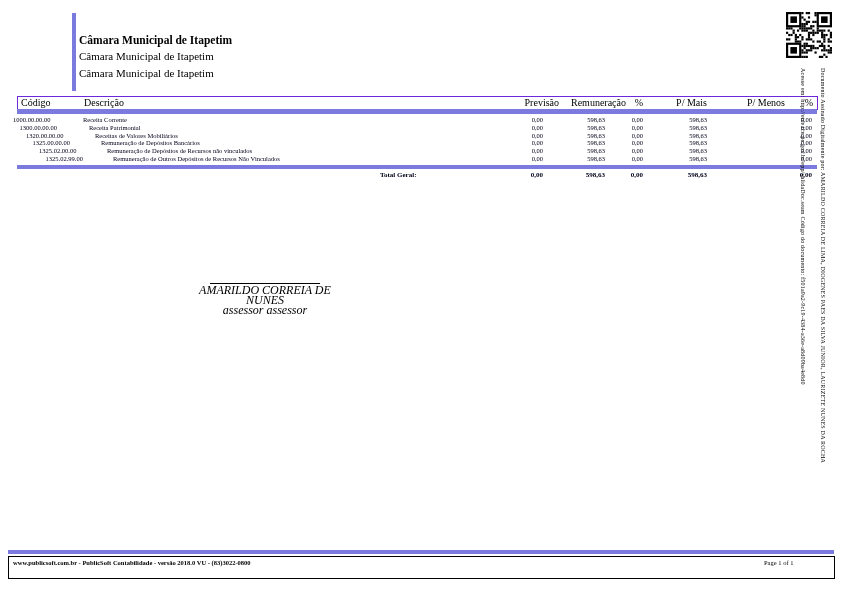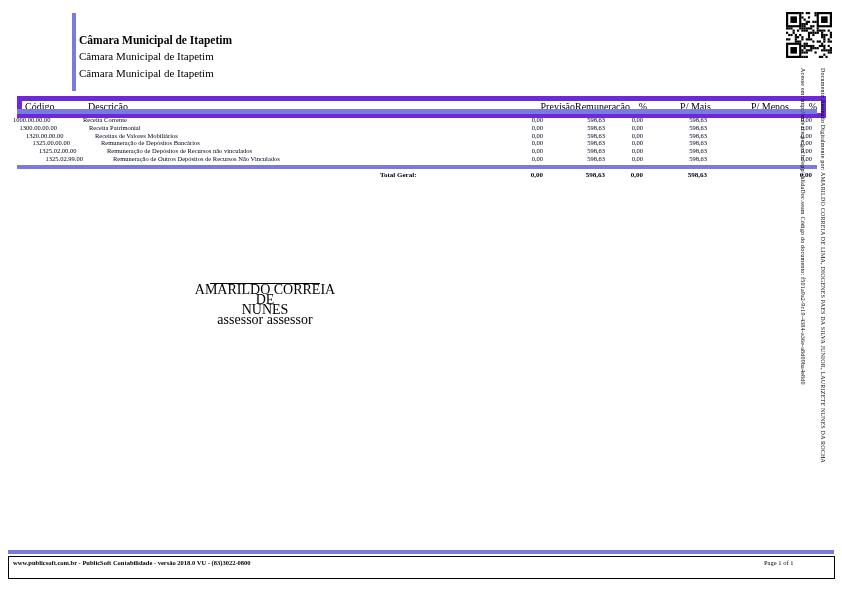--- a/index.html
+++ b/index.html
@@ -3,33 +3,33 @@
 <meta charset="utf-8">
 <style>
   html,body{margin:0;padding:0;background:#fff;}
   .page{position:relative;width:842px;height:596px;background:#fff;overflow:hidden;
         font-family:"Liberation Serif","DejaVu Serif",serif;color:#000;}
   .accent-vbar{position:absolute;left:72px;top:13px;width:4px;height:78px;background:#7b7bdf;}
   .hdr{position:absolute;left:79px;top:11px;line-height:16.3px;font-size:11px;white-space:nowrap;margin-top:21px;}
   .hdr .h1{font-weight:bold;font-size:11.5px;}
   .qr{position:absolute;left:786px;top:12px;width:46px;height:46px;}
   .thead-box{position:absolute;left:17px;top:96px;width:799px;height:12px;
-             border:5px solid #6d28d9;font-size:10px;}
+             border:1px solid #6d28d9;font-size:10px;}
   .thead-box span{position:absolute;top:0px;white-space:nowrap;}
   .blue-bar{position:absolute;background:#7b7bdf;height:5px;}
   .bar-under-head{left:17px;top:109px;width:800px;}
   .bar-above-total{left:17px;top:165px;width:800px;height:4px;}
   .bar-footer{left:8px;top:550px;width:826px;height:4px;}
   .trow{position:absolute;left:0;width:842px;height:8px;font-size:6.5px;color:#00001a;}
   .trow span{position:absolute;white-space:nowrap;}
   .num{text-align:right;}
   .total-row{position:absolute;left:0;top:171px;width:842px;height:9px;
              font-size:7px;font-weight:bold;color:#00001a;}
   .total-row span{position:absolute;white-space:nowrap;}
-  .sig{position:absolute;width:160px;text-align:center;font-size:14px;line-height:10px;}
+  .sig{position:absolute;width:160px;text-align:center;font-size:12px;line-height:10px;font-style:italic;}
   .sig .rule{border-top:1px solid #000;margin:0 25px 1px 25px;}
   .sig .nm{font-weight:normal;}
   .footer-box{position:absolute;left:8px;top:556px;width:825px;height:21px;
               border:1px solid #000;font-size:6.5px;}
   .footer-box .fl{position:absolute;left:4px;top:2px;font-weight:bold;white-space:nowrap;}
   .footer-box .fr{position:absolute;left:755px;top:2px;white-space:nowrap;}
   .vtext{position:absolute;writing-mode:vertical-rl;font-size:6px;letter-spacing:0.2px;
          white-space:nowrap;color:#000;font-family:"Liberation Serif","DejaVu Serif",serif;}
   .vtext.outer{left:820px;top:68px;height:500px;}
   .vtext.inner{left:800px;top:68px;height:430px;}
@@ -181,21 +181,21 @@
       <rect x="16" y="40" width="2" height="2"></rect>
       <rect x="18" y="40" width="2" height="2"></rect>
       <rect x="30" y="40" width="2" height="2"></rect>
       <rect x="32" y="40" width="2" height="2"></rect>
       <rect x="36" y="40" width="2" height="2"></rect>
     </svg>
 
   <div class="thead-box">
     <span style="left:3px">Código</span>
     <span style="left:66px">Descrição</span>
-    <span style="left:488px;width:65px;text-align:right" class="num">Previsão</span>
+    <span style="left:476px;width:65px;text-align:right" class="num">Previsão</span>
     <span style="left:528px;width:80px;text-align:right" class="num">Remuneração</span>
     <span style="left:600px;width:25px;text-align:right" class="num">%</span>
     <span style="left:650px;width:47px;text-align:center" class="num">P/ Mais</span>
     <span style="left:710px;width:57px;text-align:right" class="num">P/ Menos</span>
     <span style="left:770px;width:25px;text-align:right" class="num">%</span>
   </div>
 
   <div class="blue-bar bar-under-head"></div>
 
   <div>

